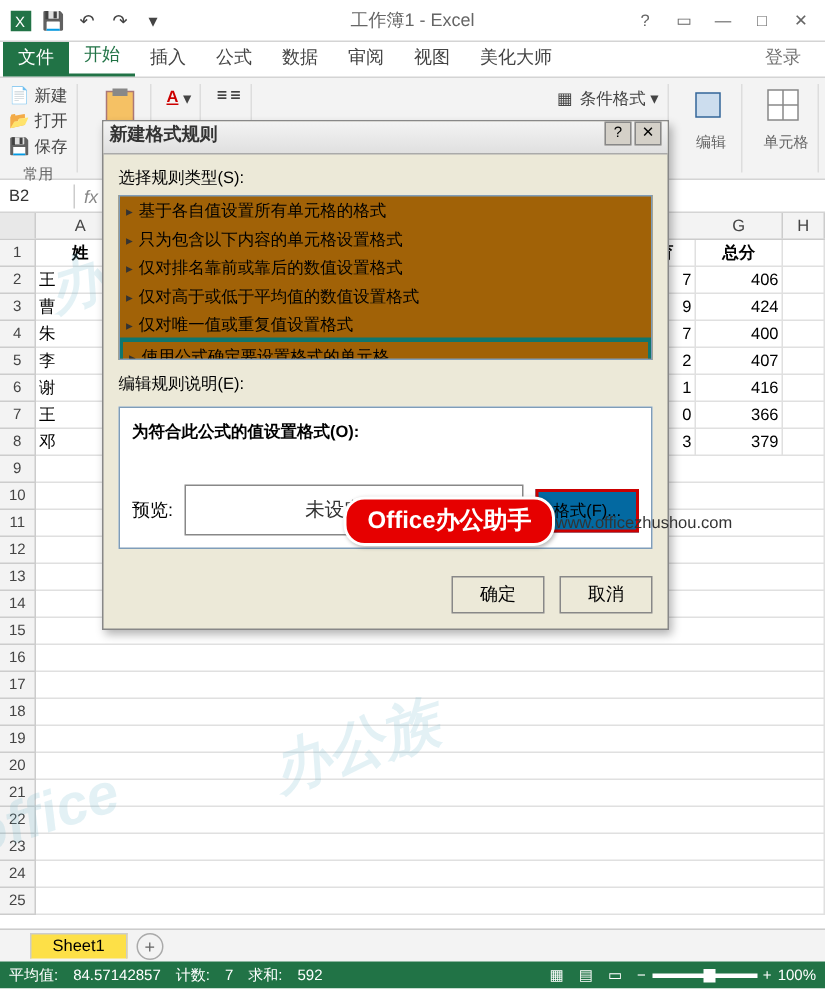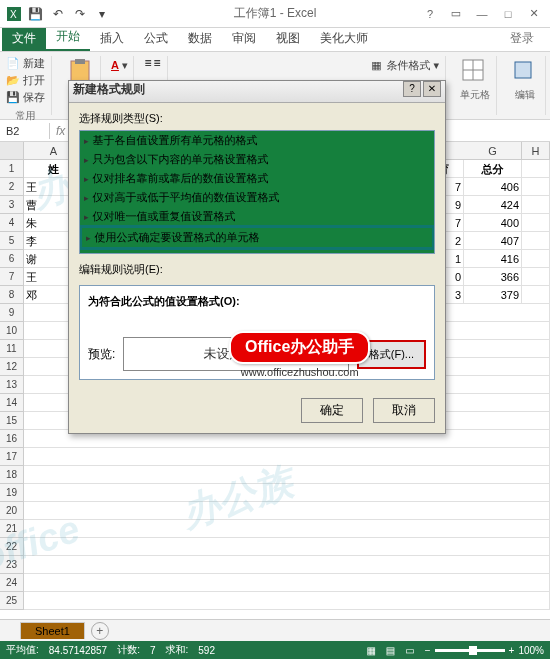--- a/index.html
+++ b/index.html
@@ -35,37 +35,37 @@
 .cell-row { height: 18px; display: flex; }
 .cell { width: 60px; height: 18px; border-right: 1px solid #e0e0e0; border-bottom: 1px solid #e0e0e0; font-size: 11px; padding: 0 2px; line-height: 18px; overflow: hidden; }
 .cell.hdr { text-align: center; font-weight: bold; }
 .cell.r { text-align: right; }
 .dialog { position: absolute; left: 68px; top: 80px; width: 378px; background: #ece9d8; border: 1px solid #888; box-shadow: 2px 3px 6px rgba(0,0,0,.3); z-index: 100; }
 .dlg-title { height: 22px; background: linear-gradient(#f3f3f3,#e0e0e0); display: flex; align-items: flex-start; padding: 0 4px; border-bottom: 1px solid #aaa; }
 .dlg-title-text { flex: 1; font-size: 12px; font-weight: bold; color: #333; }
 .dlg-close { width: 18px; height: 16px; border: 1px solid #888; background: #d4d0c8; text-align: center; font-size: 10px; line-height: 14px; margin-left: 2px; }
 .dlg-body { padding: 8px 10px; }
 .dlg-label { font-size: 11px; margin-bottom: 4px; }
-.rule-list { background: #15803d; border: 1px solid #7f9db9; height: 124px; overflow: hidden; }
+.rule-list { background: #a16207; border: 1px solid #7f9db9; height: 110px; overflow: hidden; }
 .rule-item { display: flex; align-items: center; padding: 2px 4px; font-size: 11px; }
 .rule-item::before { content: "▸"; margin-right: 4px; font-size: 9px; color: #333; }
 .rule-item.sel { border: 3px solid #0f766e; margin: -1px; }
 .section { background: #fff; border: 1px solid #7f9db9; padding: 8px; margin-top: 8px; }
 .formula-input { width: 100%; border: 1px solid #c00; background: #fff; padding: 3px 4px; font-size: 11px; color: #000; display: flex; align-items: center; }
 .formula-input .ref-btn { margin-left: auto; width: 18px; height: 14px; border: 1px solid #888; background: #e8e8e8; }
-.badge { position: absolute; left: 160px; top: 250px; z-index: 200; display: flex; flex-direction: column; align-items: center; }
+.badge { position: absolute; left: 160px; top: 250px; z-index: 200; display: flex; flex-direction: row; align-items: center; }
 .badge-bubble { background: #e60000; color: #fff; font-weight: bold; padding: 4px 14px; border-radius: 14px; border: 2px solid #fff; font-size: 16px; box-shadow: 1px 1px 3px rgba(0,0,0,.3); white-space: nowrap; }
 .badge-url { font-size: 11px; color: #333; margin-top: 2px; }
 .preview-row { display: flex; align-items: center; margin-top: 28px; gap: 8px; }
 .preview-box { flex: 1; border: 1px solid #888; background: #fff; height: 34px; display: flex; align-items: center; justify-content: center; font-size: 13px; color: #333; }
-.fmt-btn { border: 2px solid #c00; padding: 5px 10px; background: #e5e5e5; font-size: 11px; }
+.fmt-btn { border: 2px solid #c00; padding: 5px 10px; background: #0369a1; font-size: 11px; }
 .dlg-btns { display: flex; justify-content: flex-end; gap: 10px; padding: 10px; }
 .dlg-btn { padding: 3px 18px; border: 1px solid #888; background: #ece9d8; font-size: 12px; }
 .sheet-tabs { position: absolute; bottom: 18px; left: 0; right: 0; height: 22px; background: #f3f3f3; border-top: 1px solid #ccc; display: flex; align-items: center; padding-left: 20px; }
-.sheet-tab { padding: 2px 14px; background: #a16207; border: 1px solid #ccc; border-bottom: none; font-size: 11px; }
+.sheet-tab { padding: 2px 14px; background: #fde047; border: 1px solid #ccc; border-bottom: none; font-size: 11px; }
 .sheet-add { margin-left: 6px; width: 18px; height: 18px; border: 1px solid #aaa; border-radius: 50%; text-align: center; line-height: 16px; color: #666; }
 .statusbar { position: absolute; bottom: 0; left: 0; right: 0; height: 18px; background: #217346; color: #fff; display: flex; align-items: center; font-size: 10px; padding: 0 6px; gap: 10px; }
 .statusbar .sp { flex: 1; }
 .zoom { display: flex; align-items: center; gap: 4px; }
 .zoom-track { width: 70px; height: 3px; background: #fff; position: relative; }
 .zoom-thumb { position: absolute; left: 34px; top: -3px; width: 8px; height: 9px; background: #fff; }
 .wm { position: absolute; font-size: 38px; color: rgba(100,180,200,.18); font-style: italic; transform: rotate(-18deg); font-weight: bold; pointer-events: none; }
 </style>
 </head>
 <body>
@@ -135,31 +135,31 @@
     <span>≡</span>
   </div>
   <div style="flex:1"></div>
   <div class="rgroup">
     <div class="rbtn"><span class="ico">▦</span><span>条件格式</span> ▾</div>
     <div class="rbtn"><span class="ico">▤</span> ▾</div>
     <div class="rbtn"><span class="ico">▦</span> ▾</div>
   </div>
   <div class="rvert">
     <div class="big-ico"><svg width="24" height="24">
+          <rect x="4" y="4" width="16" height="16" fill="#cde" stroke="#369"></rect>
+        </svg></div>
+    <div class="rlabel">编辑</div>
+  </div>
+  <div class="rvert">
+    <div class="big-ico"><svg width="24" height="24">
           <rect x="2" y="2" width="20" height="20" fill="#fff" stroke="#888"></rect>
           <line x1="2" y1="12" x2="22" y2="12" stroke="#888"></line>
           <line x1="12" y1="2" x2="12" y2="22" stroke="#888"></line>
         </svg></div>
     <div class="rlabel">单元格</div>
-  </div>
-  <div class="rvert">
-    <div class="big-ico"><svg width="24" height="24">
-          <rect x="4" y="4" width="16" height="16" fill="#cde" stroke="#369"></rect>
-        </svg></div>
-    <div class="rlabel">编辑</div>
   </div>
 </div>
 
 <div class="namebox-row">
   <div class="namebox">B2</div>
   <div class="fx">fx</div>
 </div>
 
 <div class="sheet-area">
   <div class="col-headers">

